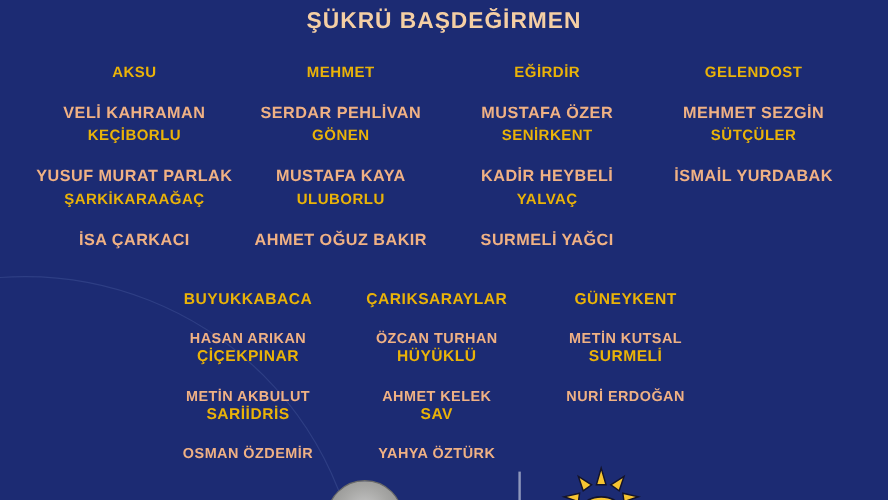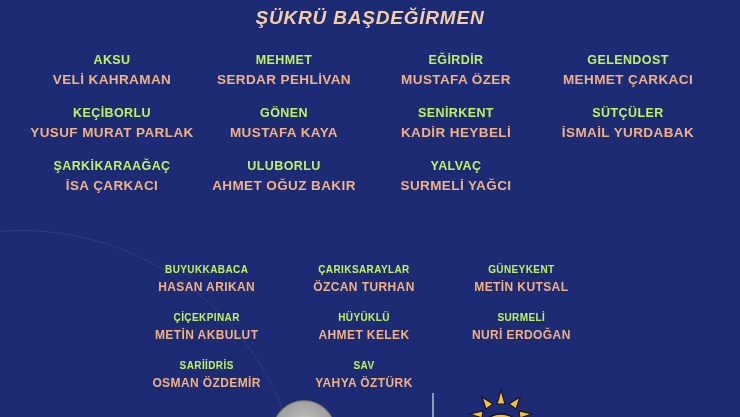--- a/index.html
+++ b/index.html
@@ -23,21 +23,20 @@
   }
   .page-title {
     position: absolute;
     top: 7px;
     left: 0;
     width: 100%;
     text-align: center;
     font-size: 19px;
     letter-spacing: 0.8px;
     color: #f5cfa4;
-    font-style: italic;
   }
   .grid-top {
     position: absolute;
     top: 53px;
     left: 26px;
     right: 26px;
     display: grid;
     grid-template-columns: repeat(4, 1fr);
     row-gap: 14px;
   }
@@ -47,31 +46,31 @@
     top: 241px;
     left: 128px;
     width: 472px;
     display: grid;
     grid-template-columns: repeat(3, 1fr);
     row-gap: 15px;
   }
   .grid-bottom .cell { height: 33px; }
   .cell { text-align: center; }
   .district {
-    color: #bef264;
+    color: #eab308;
     letter-spacing: 0.4px;
   }
   .candidate {
     color: #f0b184;
     letter-spacing: 0.4px;
-    margin-top: 5px;
+    margin-top: 19px;
   }
   .grid-top .district { font-size: 12.5px; }
   .grid-top .candidate { font-size: 13.5px; }
-  .grid-bottom .district { font-size: 10px; margin-top: 23px; }
+  .grid-bottom .district { font-size: 13px; }
   .grid-bottom .candidate { font-size: 12px; }
   .footer-emblem {
     position: absolute;
     left: 272px;
     top: 400px;
     width: 62px;
     height: 62px;
     border-radius: 50%;
     background: radial-gradient(circle at 50% 40%, #c9c9c9 0%, #a8a8a6 40%, #7d7d7c 100%);
     border: 1px solid #6a6a68;
@@ -112,21 +111,21 @@
       <div class="candidate">SERDAR PEHLİVAN</div>
     </div>
 
     <div class="cell">
       <div class="district">EĞİRDİR</div>
       <div class="candidate">MUSTAFA ÖZER</div>
     </div>
 
     <div class="cell">
       <div class="district">GELENDOST</div>
-      <div class="candidate">MEHMET ÇARKACI</div>
+      <div class="candidate">MEHMET SEZGİN</div>
     </div>
 
     <div class="cell">
       <div class="district">KEÇİBORLU</div>
       <div class="candidate">YUSUF MURAT PARLAK</div>
     </div>
 
     <div class="cell">
       <div class="district">GÖNEN</div>
       <div class="candidate">MUSTAFA KAYA</div>

